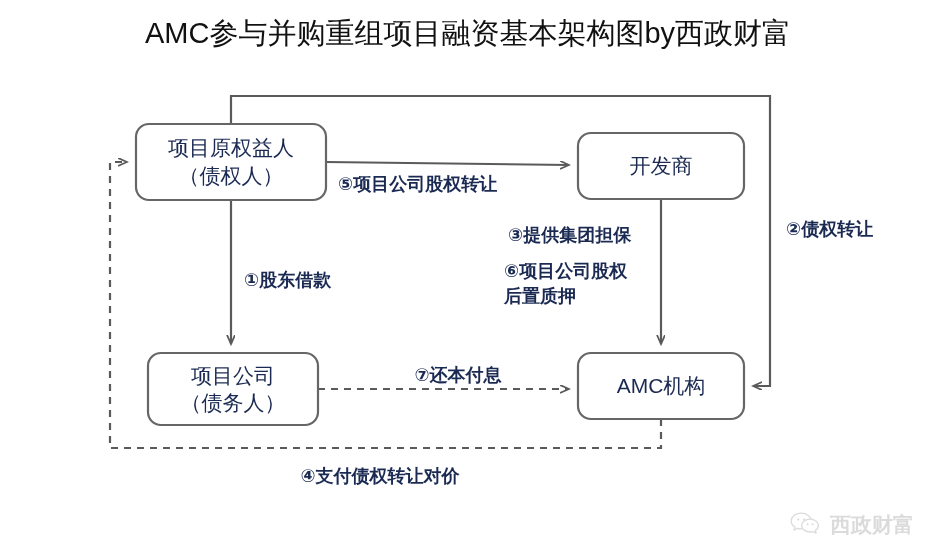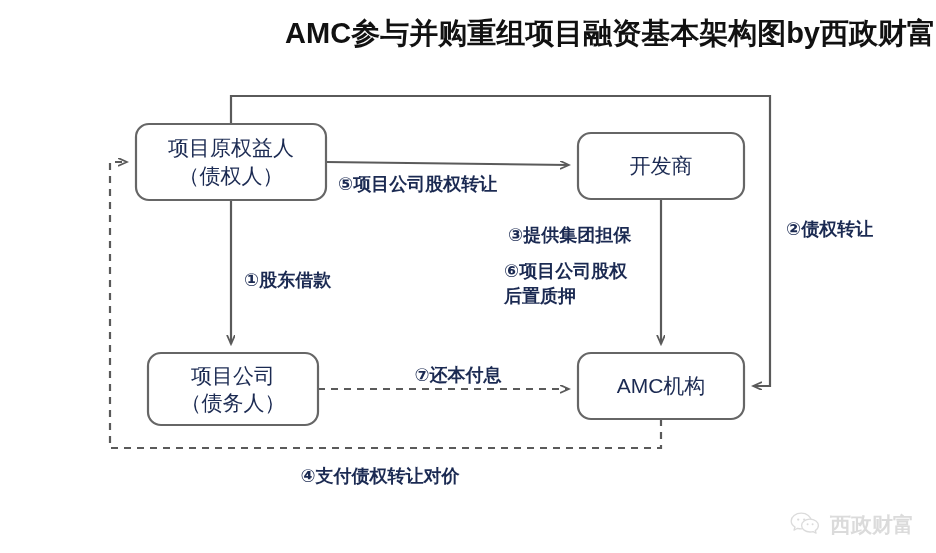--- a/index.html
+++ b/index.html
@@ -18,23 +18,23 @@
     position: relative;
     width: 936px;
     height: 553px;
     background: #ffffff;
   }
   #page-title {
     position: absolute;
     top: 14px;
     left: 0;
     width: 936px;
-    text-align: right;
+    text-align: center;
     font-size: 29px;
-    font-weight: bold;
+    font-weight: normal;
     color: #111111;
     letter-spacing: 0px;
     white-space: nowrap;
   }
   svg#canvas {
     position: absolute;
     top: 0;
     left: 0;
     width: 936px;
     height: 553px;

